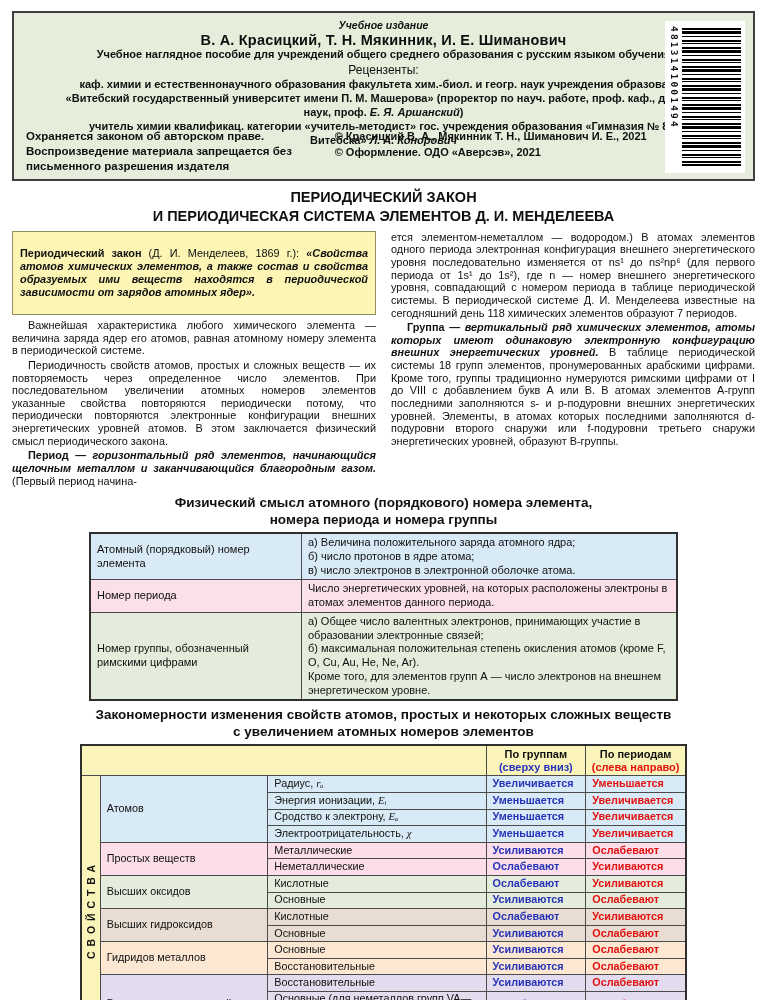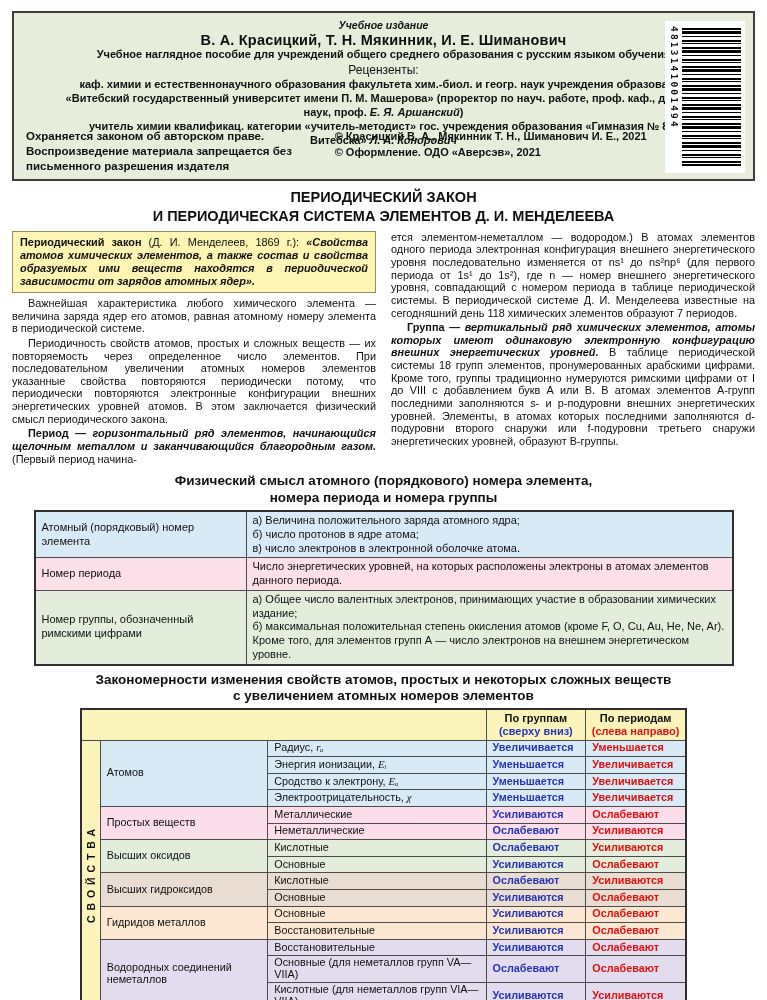--- a/index.html
+++ b/index.html
@@ -52,35 +52,35 @@
   }
 
   
   .section-title{text-align:center;font-weight:bold;font-size:14.5px;line-height:1.3;margin:7px 0 5px 0;}
 
   
   .copy{display:grid;grid-template-columns:1fr 1fr;column-gap:15px;font-size:10.9px;line-height:1.16;}
   .copy p{margin:0 0 2px 0;text-align:justify;}
   .copy p.indent{text-indent:16px;}
   .law-box{
-    background:#fcf5b4;border:1px solid #8f8f5f;padding:4px 7px;margin:0 0 4px 0;
+    background:#fcf5b4;border:1px solid #8f8f5f;padding:15px 7px;margin:0 0 4px 0;
     font-size:10.9px;line-height:1.2;text-align:justify;
   }
   .law-lead{font-weight:bold;}
   .law-quote,.term-quote{font-weight:bold;font-style:italic;}
   .term-lead{font-weight:bold;}
 
   
   table{border-collapse:collapse;}
   td,th{border:1px solid #4b4b4b;}
 
   .tbl-title{text-align:center;font-weight:bold;font-size:13.5px;line-height:1.25;margin:6px 0 3px 0;}
 
   
-  .t1{width:700px;margin:0 auto;border:2px solid #2f2f2f;font-size:11px;}
+  .t1{width:589px;margin:0 auto;border:2px solid #2f2f2f;font-size:11px;}
   .t1 .label-cell{width:198px;padding:2px 6px;line-height:1.25;vertical-align:middle;}
   .t1 .content-cell{padding:2px 6px;line-height:1.25;}
 
   
   .t2{width:607px;margin:0 auto;border:2px solid #2f2f2f;font-size:10.8px;}
   .t2 th{background:#faf3ba;font-size:11px;line-height:1.15;padding:2px 4px;vertical-align:middle;}
   .t2 th .sub-blue{color:#2633b8;}
   .t2 th .sub-red{color:#e2100e;}
   .t2 .corner-cell{background:#faf3ba;}
   .vert-cell{background:#faf3ba;width:19px;text-align:center;vertical-align:middle;padding:0;}
@@ -162,21 +162,21 @@
         </tr>
         <tr style="background: rgb(251, 223, 233);">
           <td class="label-cell">Номер периода</td>
           <td class="content-cell">
             <div>Число энергетических уровней, на которых расположены электроны в атомах элементов данного периода.</div>
           </td>
         </tr>
         <tr style="background: rgb(228, 237, 220);">
           <td class="label-cell">Номер группы, обозначенный римскими цифрами</td>
           <td class="content-cell">
-            <div>а) Общее число валентных электронов, принимающих участие в образовании химических издание;</div>
+            <div>а) Общее число валентных электронов, принимающих участие в образовании электронные связей;</div>
             <div>б) максимальная положительная степень окисления атомов (кроме F, O, Cu, Au, He, Ne, Ar).</div>
             <div>Кроме того, для элементов групп А — число электронов на внешнем энергетическом уровне.</div>
           </td>
         </tr>
       </tbody>
   </table>
 
   <div class="tbl-title">
     <div>Закономерности изменения свойств атомов, простых и некоторых сложных веществ</div>
     <div>с увеличением атомных номеров элементов</div>

